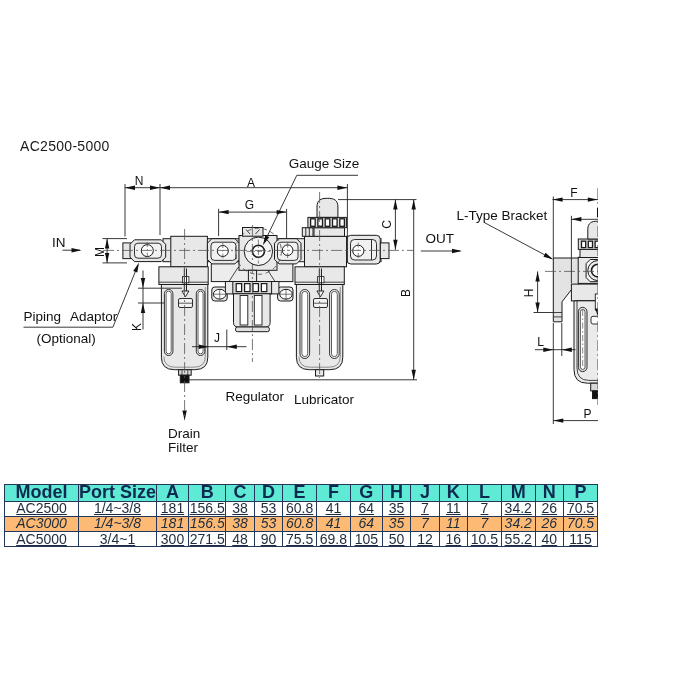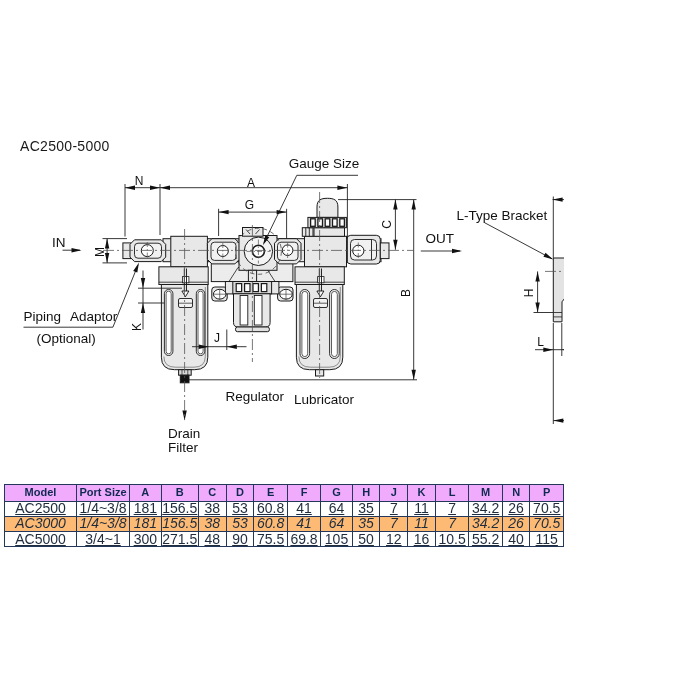--- a/index.html
+++ b/index.html
@@ -1,24 +1,24 @@
 <!DOCTYPE html>
 <html><head>
 <meta charset="utf-8">
 <style>
   html,body{margin:0;padding:0;background:#fff;}
   body{width:700px;height:700px;font-family:"Liberation Sans",sans-serif;}
-  .page{position:relative;width:564px;height:700px;overflow:hidden;}
+  .page{position:relative;width:564px;height:700px;overflow:hidden;padding-left:34px;}
   #dwg{position:absolute;left:0;top:0;}
   .title{position:absolute;left:20px;top:137.7px;font-size:14px;color:#1a1a1a;letter-spacing:0.3px;}
   table.spec{position:absolute;left:4px;top:484px;border-collapse:collapse;table-layout:fixed;
     font-size:14px;color:#1e2c3e;}
   table.spec td{border:1px solid #23375a;text-align:center;padding:0;height:14.3px;line-height:13px;
     overflow:hidden;white-space:nowrap;}
-  table.spec tr.hd td{background:#f0abfc;color:#0d2342;height:15.5px;font-size:11px;color:#0f2a50;font-weight:bold;}
+  table.spec tr.hd td{background:#5eead4;color:#0d2342;height:15.5px;font-size:18px;color:#0f2a50;font-weight:bold;}
   table.spec tr.alt td{background:#fdba74;font-style:italic;}
   table.spec tr.wht td{background:#ffffff;text-decoration:underline;}
 </style>
 </head>
 <body>
 <div class="page">
   <div class="title">AC2500-5000</div>
   <svg id="dwg" width="700" height="700" viewBox="0 0 700 700" fill="none">
   <defs>
     <path id="ar" d="M0,0 L-10,-2.2 L-10,2.2 Z" fill="#111"></path>

